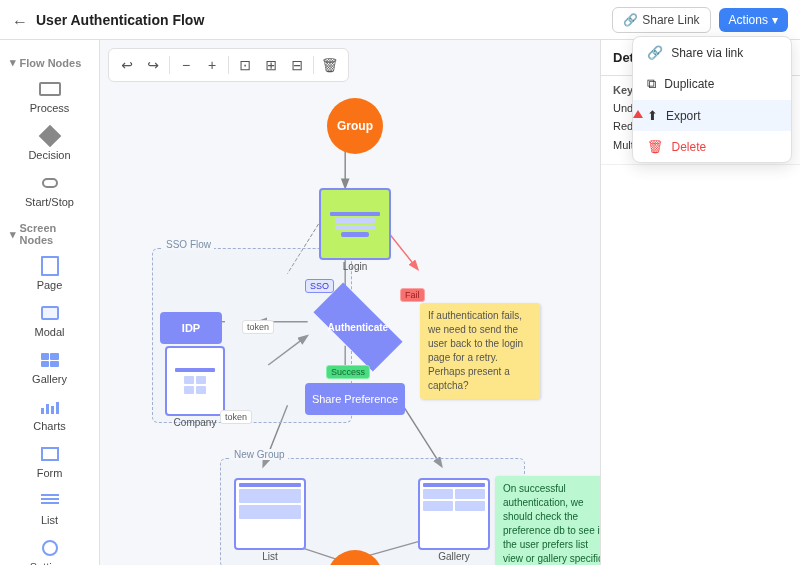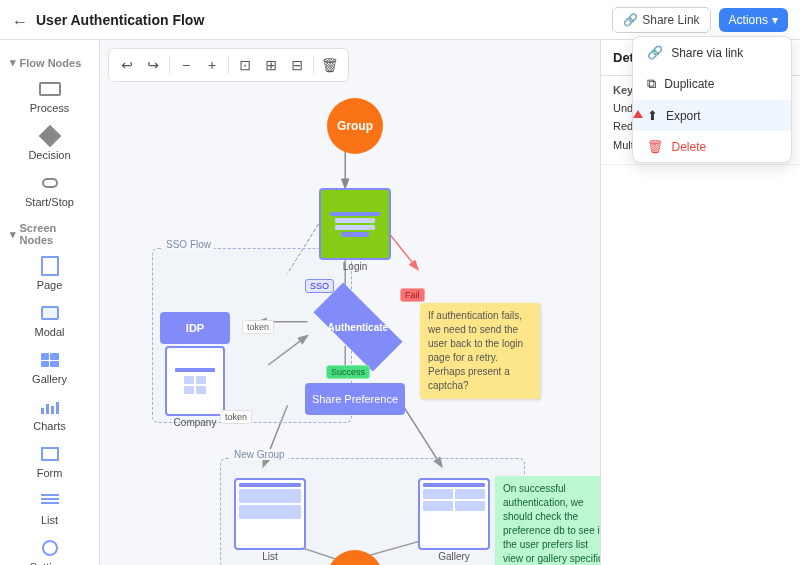--- a/index.html
+++ b/index.html
@@ -92,39 +92,39 @@
     
     .node {
       position: absolute; display: flex; align-items: center; justify-content: center;
       text-align: center; font-size: 11px; font-weight: 500;
     }
     .node-start, .node-done {
       width: 56px; height: 56px; border-radius: 50%; background: #f97316; color: #fff;
       font-size: 12px; font-weight: 600;
     }
     .node-login {
-      width: 72px; height: 72px; background: #84cc16; border: 2px solid #818cf8;
+      width: 72px; height: 72px; background: #bef264; border: 2px solid #818cf8;
       border-radius: 4px; flex-direction: column; color: #444;
     }
     .node-login-inner { display: flex; flex-direction: column; align-items: center; gap: 2px; }
     .node-login-bar { width: 50px; height: 4px; background: #818cf8; border-radius: 1px; }
     .node-login-field { width: 40px; height: 5px; background: #c7d2fe; border-radius: 1px; }
     .node-login-btn { width: 28px; height: 5px; background: #818cf8; border-radius: 2px; }
 
     .node-authenticate {
       width: 84px; height: 42px; background: #818cf8; color: #fff;
       transform: rotate(45deg);
     }
     .node-authenticate-label {
       transform: rotate(-45deg); font-size: 10px; font-weight: 600;
       white-space: nowrap;
     }
 
     .node-idp {
-      width: 70px; height: 32px; background: #818cf8; color: #fff;
+      width: 62px; height: 32px; background: #818cf8; color: #fff;
       border-radius: 4px; font-size: 11px; font-weight: 600;
     }
 
     .node-company {
       width: 60px; height: 70px; background: #fff; border: 2px solid #818cf8;
       border-radius: 4px; flex-direction: column; gap: 2px;
     }
     .node-company-inner { display: flex; flex-direction: column; align-items: center; gap: 2px; }
     .node-company-row { display: flex; gap: 2px; }
     .node-company-cell { width: 10px; height: 8px; background: #c7d2fe; border-radius: 1px; }

